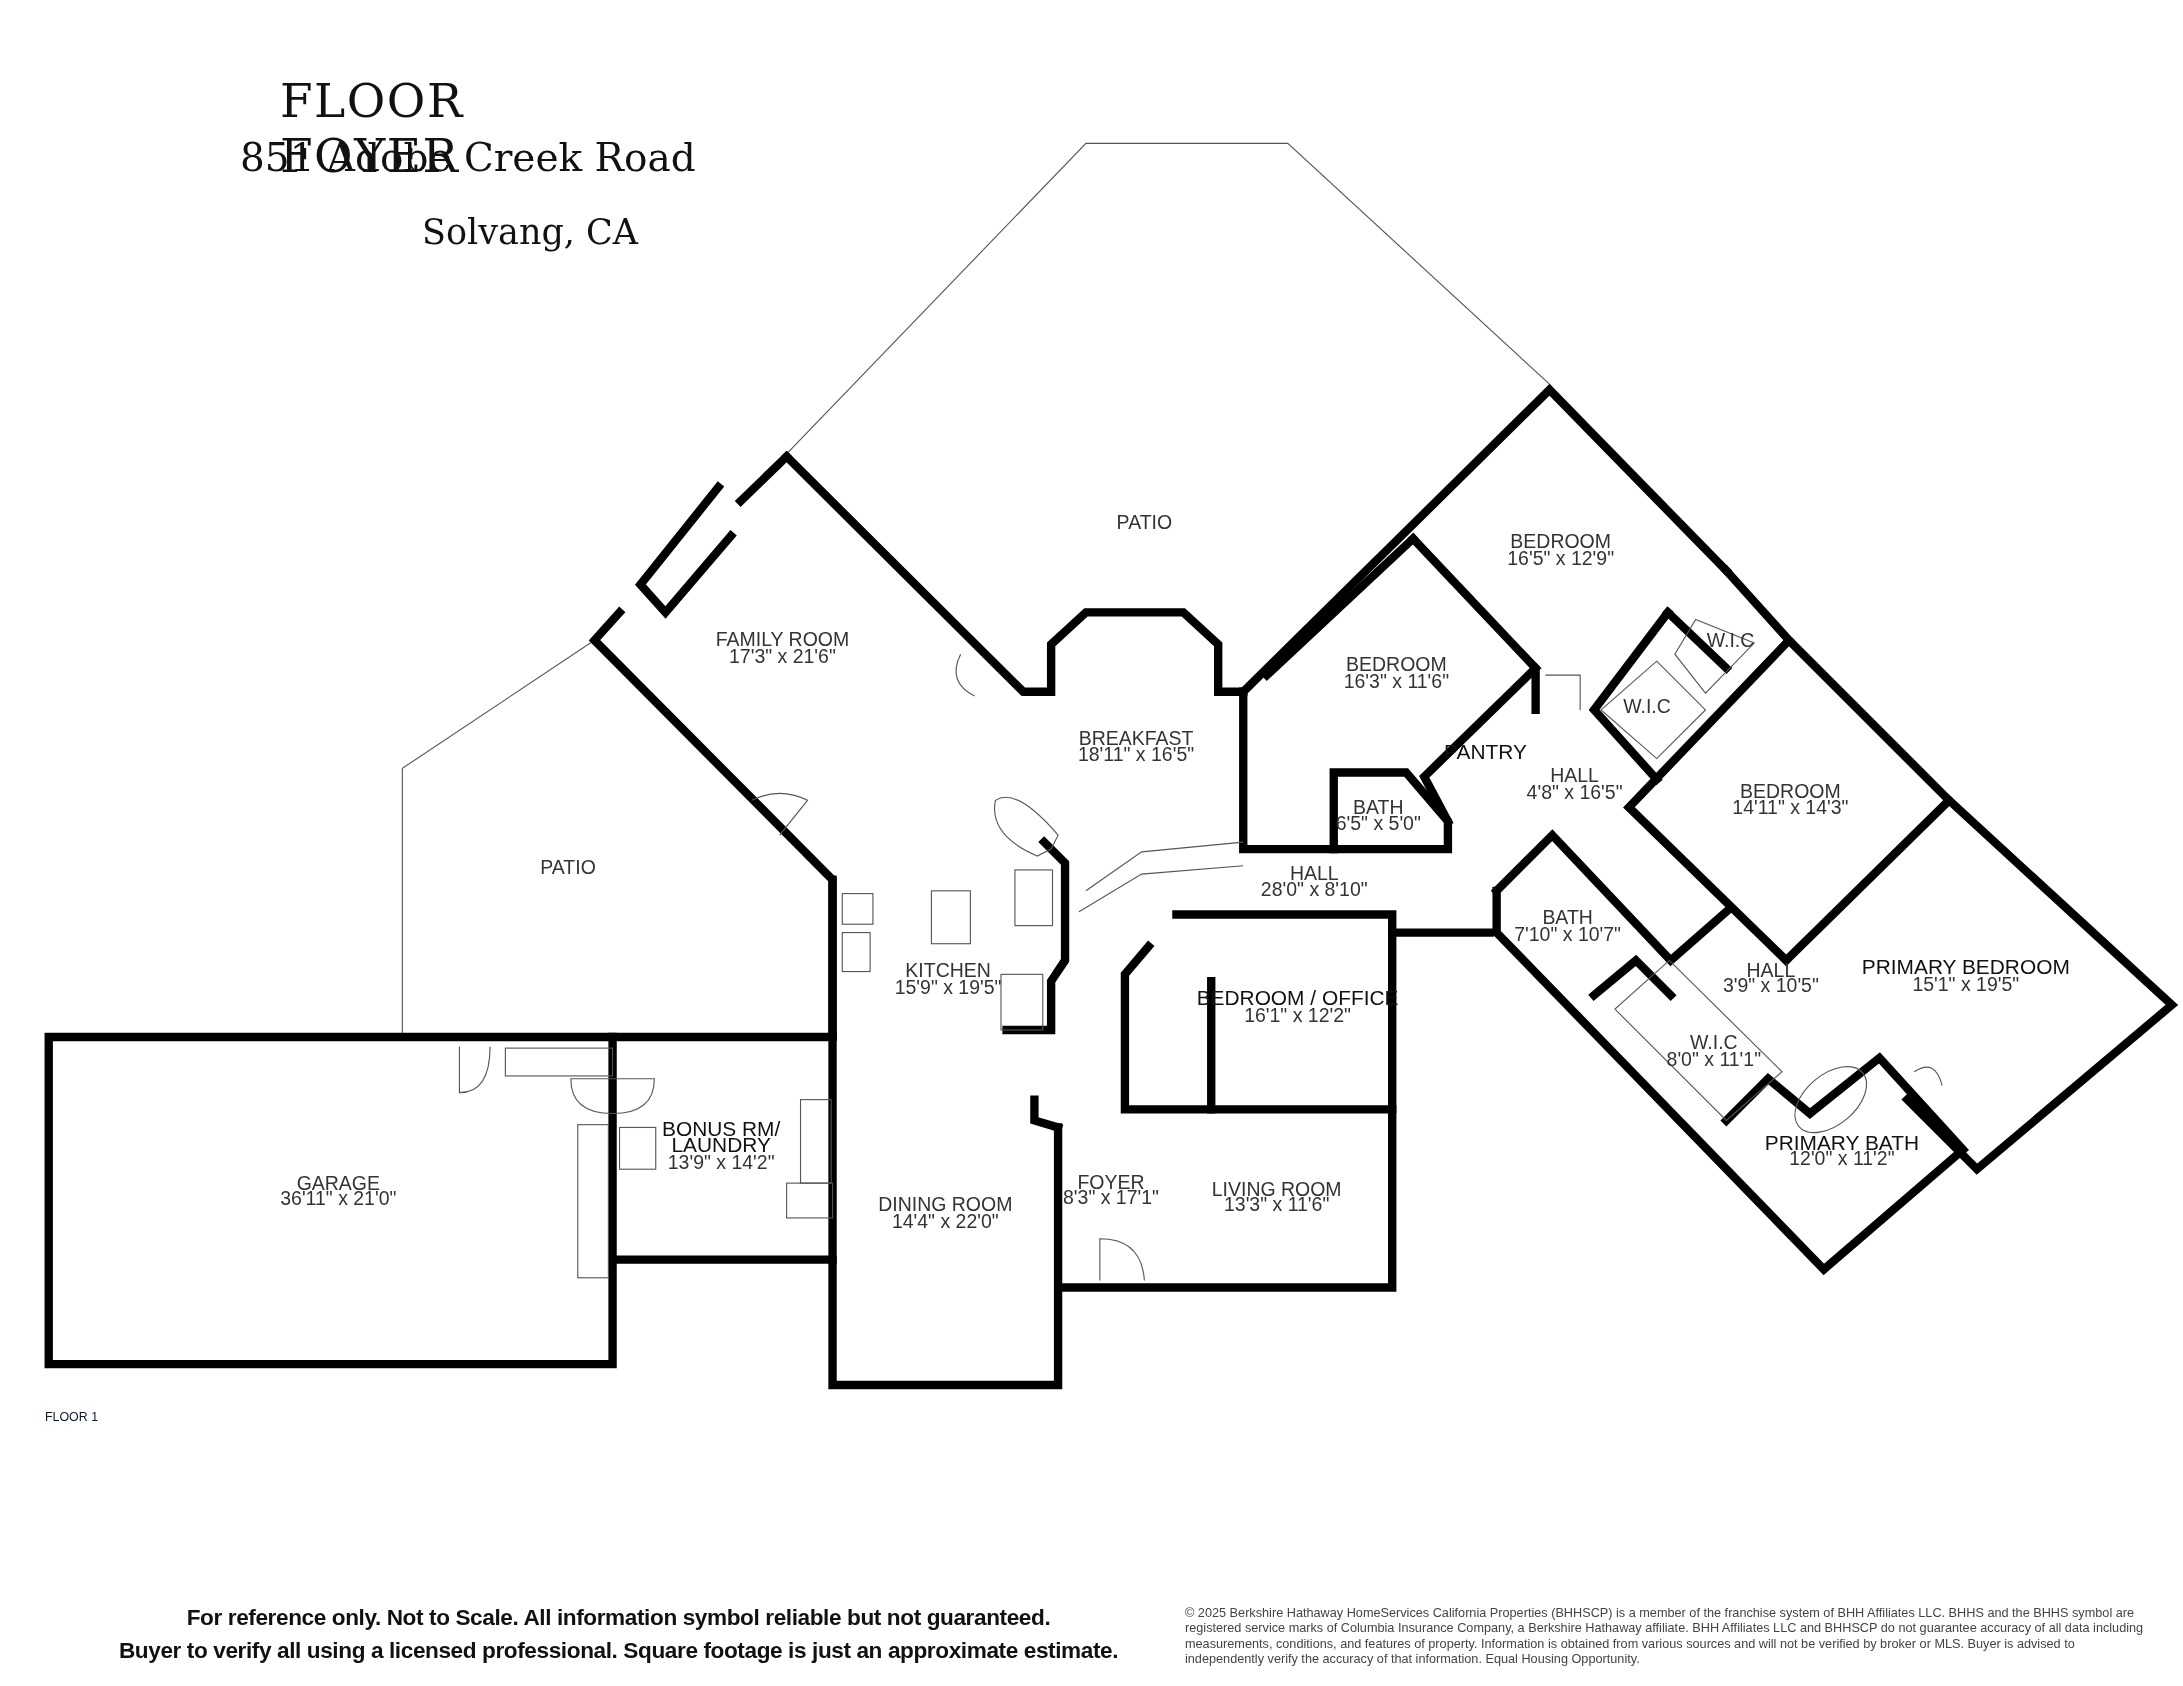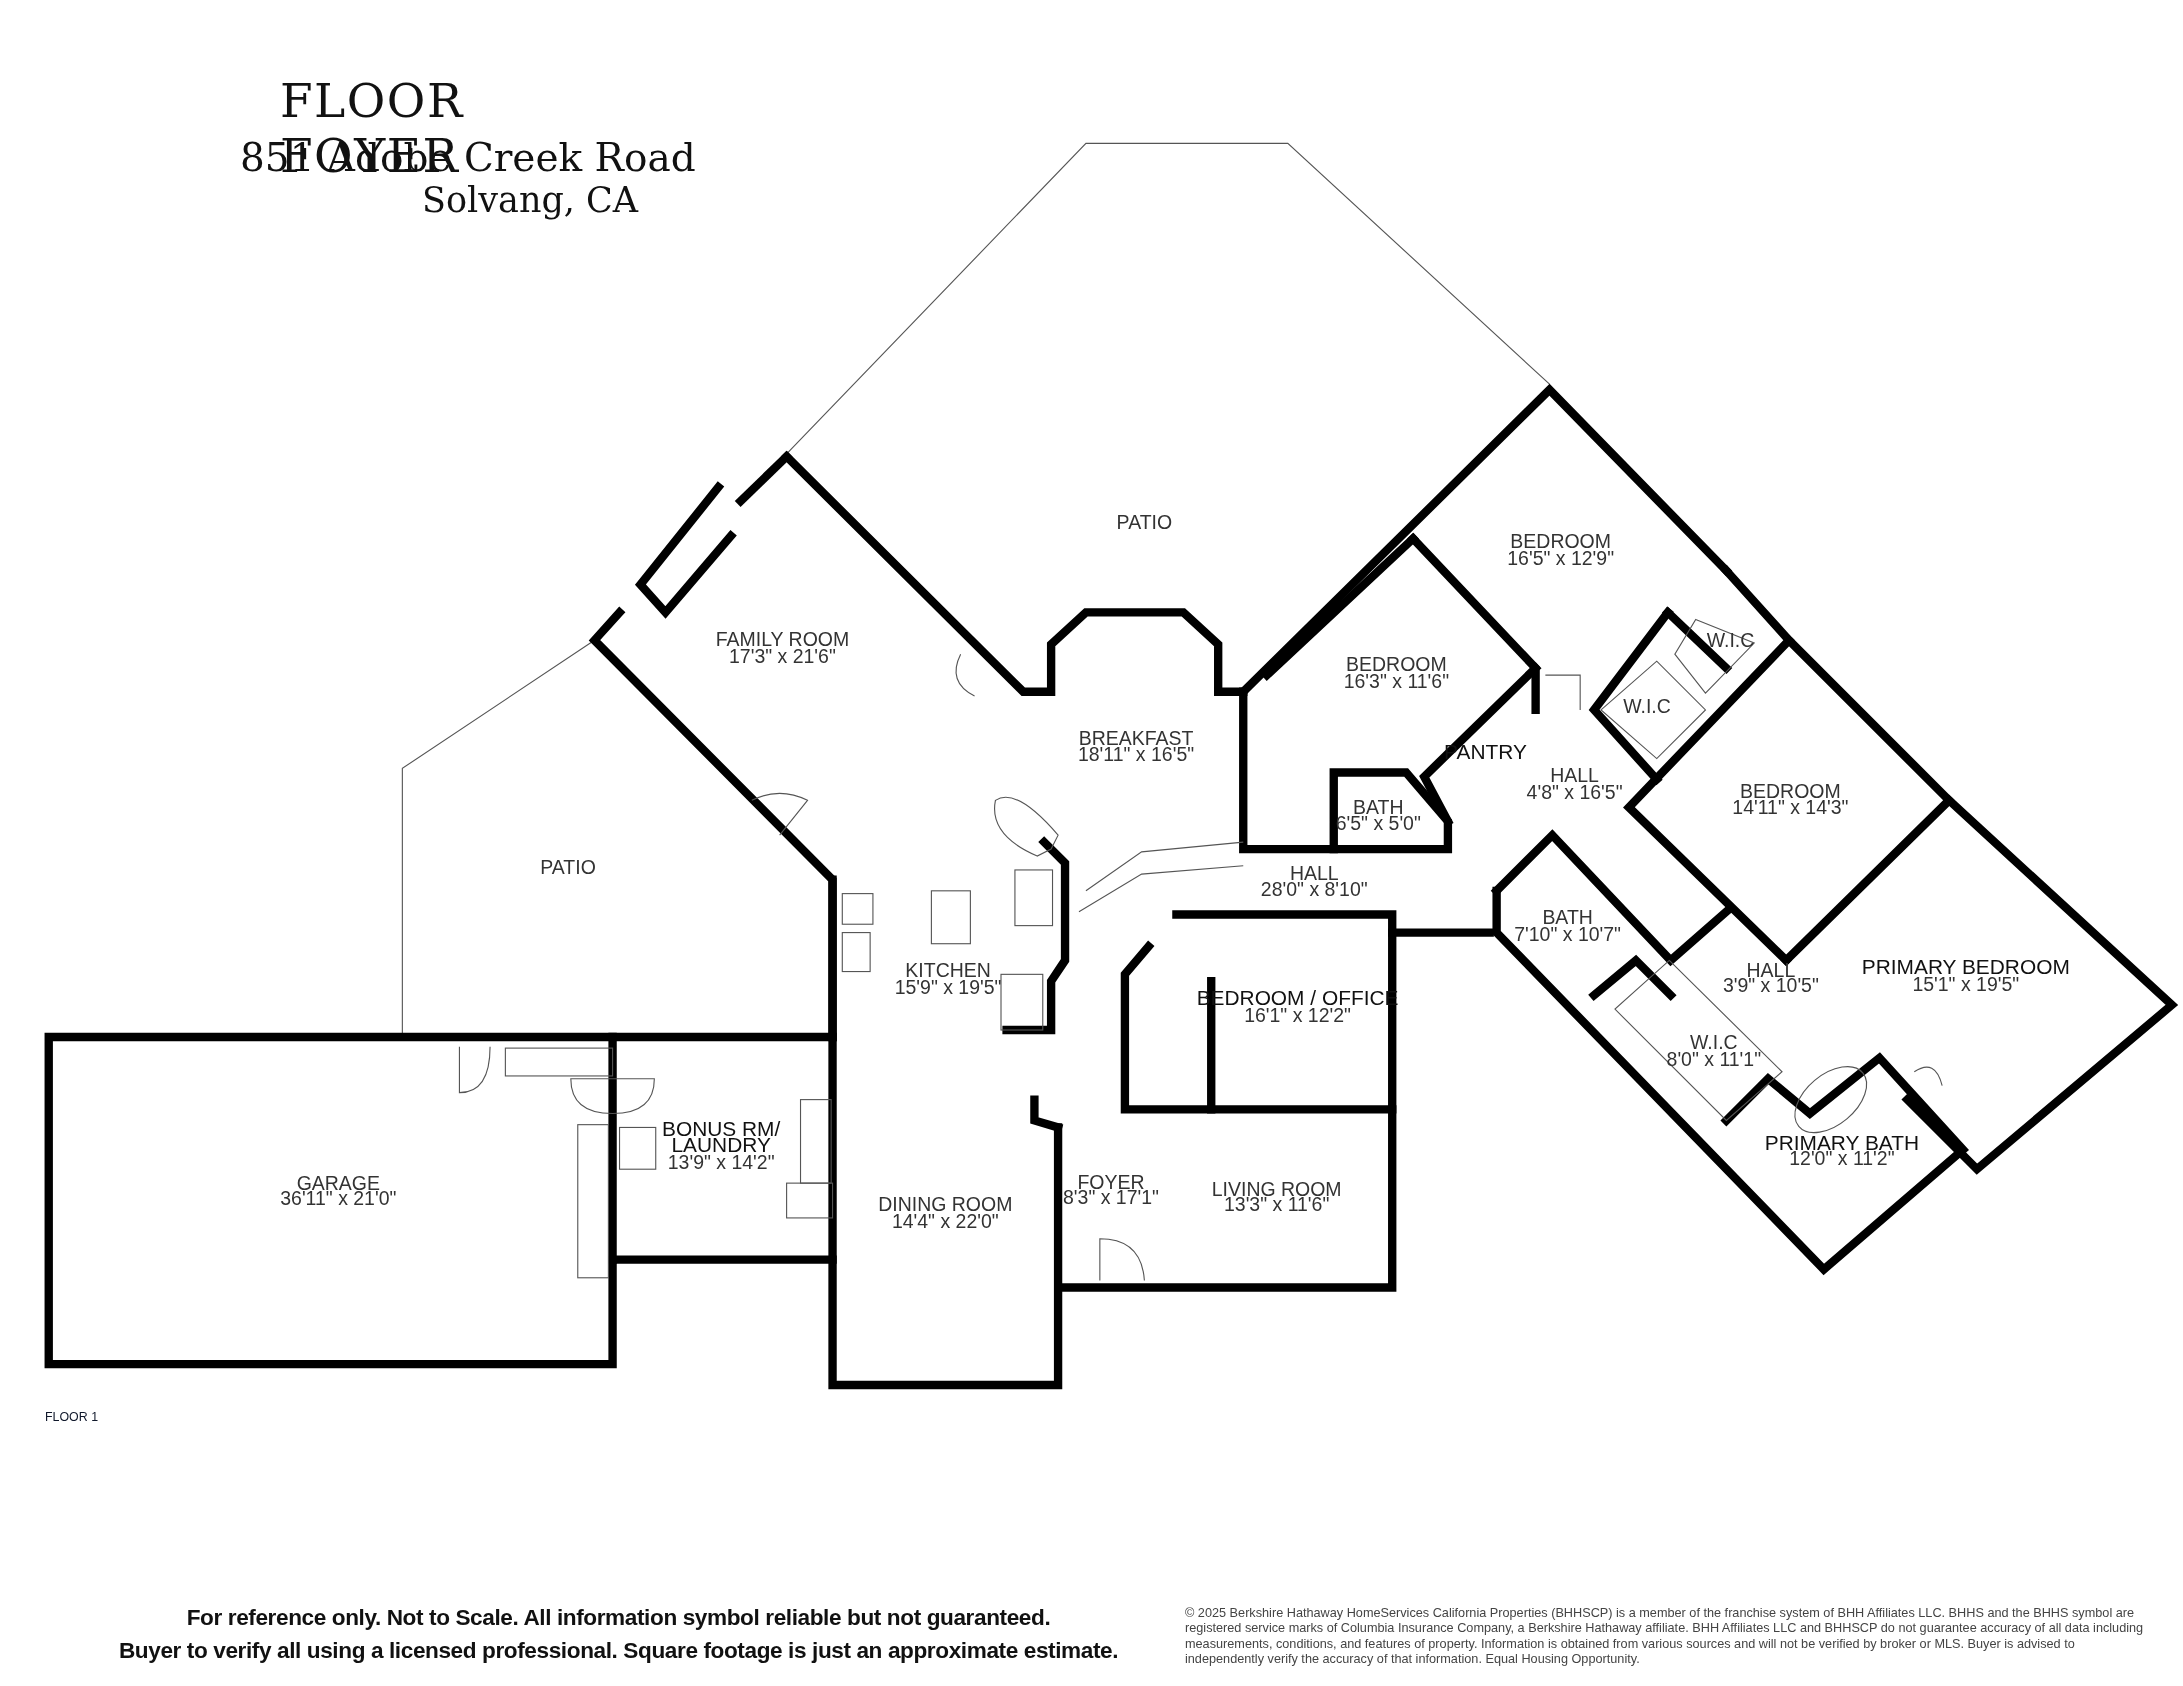--- a/index.html
+++ b/index.html
@@ -15,21 +15,21 @@
   .floor-label { position: absolute; left: 45px; top: 1410px; font-family: "Liberation Sans", sans-serif; font-size: 12.4px; color: #0f172a; }
   .disclaimer { position: absolute; left: 80px; top: 1601px; width: 1077px; text-align: center; font-family: "Liberation Sans", sans-serif; font-weight: bold; font-size: 22.6px; line-height: 33px; color: #111; letter-spacing: -0.4px; }
   .legal { position: absolute; left: 1185px; top: 1592px; width: 961px; font-family: "Liberation Sans", sans-serif; font-size: 12.7px; line-height: 15.3px; color: #444; margin-top: 14px; }
 </style>
 </head>
 <body>
 
 <div class="title-block">
   <div class="title-main">FLOOR FOYER</div>
   <div class="title-addr" style="left:240px;">851 Adobe Creek Road</div>
-  <div class="title-city" style="left:422px;">Solvang, CA</div>
+  <div class="title-city" style="left:422px;margin-top:32px;">Solvang, CA</div>
 </div>
 
 <svg class="plan" viewBox="0 0 1568 1212" preserveAspectRatio="none" xmlns="http://www.w3.org/2000/svg">
 
   <g fill="none" stroke="#555" stroke-width="0.8">
     <polyline points="565,326 780,103 925,103 1113,276"></polyline>
     <polyline points="427,460 289,552 289,745"></polyline>
   </g>
 
   <g fill="none" stroke="#000" stroke-width="6" stroke-linejoin="miter" stroke-linecap="square">

